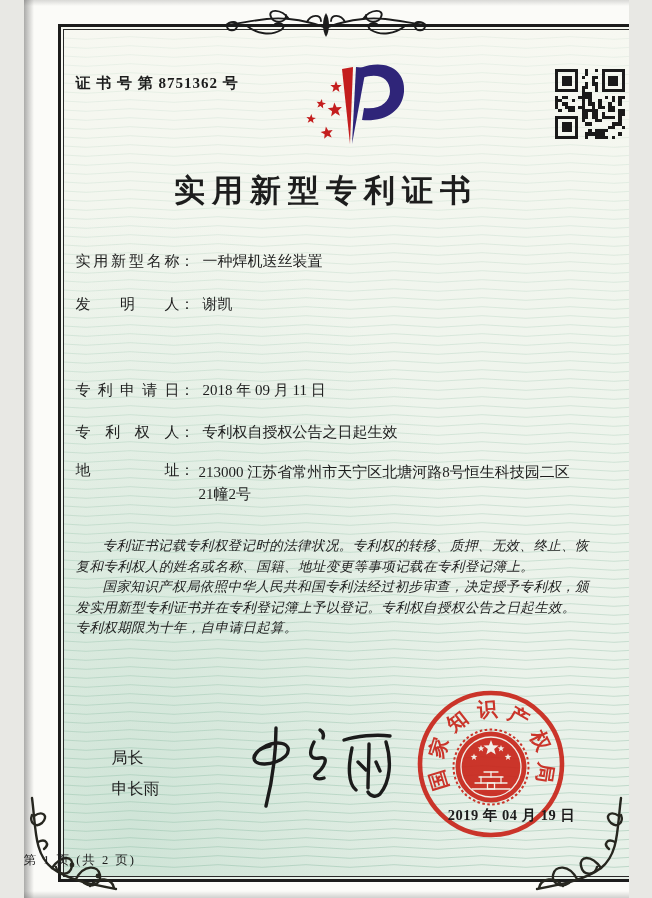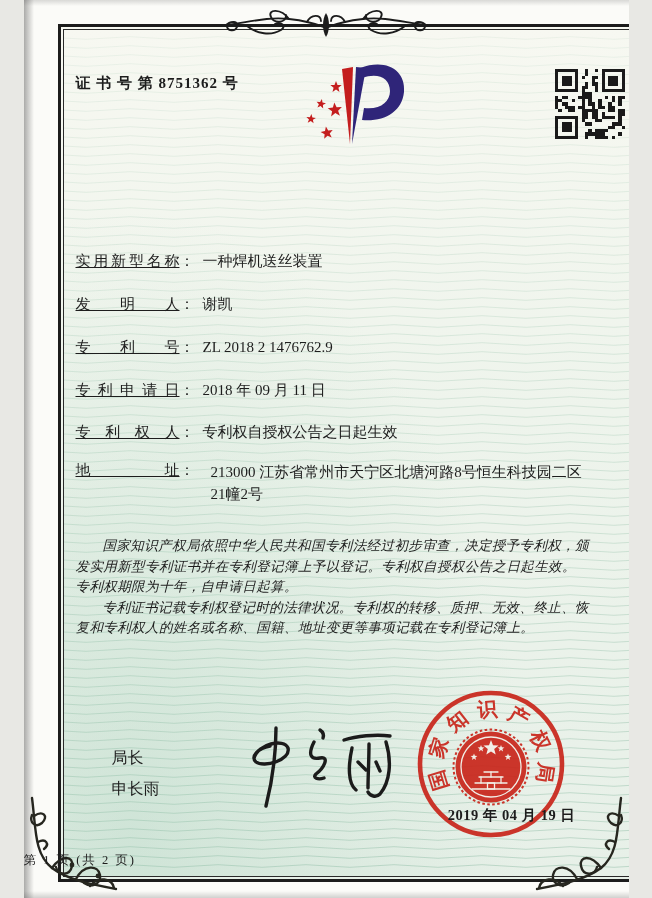--- a/index.html
+++ b/index.html
@@ -20,24 +20,24 @@
         background:radial-gradient(ellipse at 12% 95%,rgba(150,200,175,.30),rgba(150,200,175,0) 55%);}
 
   .abs{position:absolute;z-index:10;}
   .cert-no{left:52px;top:74px;font-size:15px;letter-spacing:1px;font-weight:600;}
   .logo{left:266px;top:54px;}
   .qr{left:531px;top:69px;}
   .title{left:0;right:0;top:170px;text-align:center;font-size:31px;font-weight:bold;letter-spacing:7px;}
 
   .rows{left:52px;top:0;width:540px;height:100%;}
   .row{position:absolute;left:0;font-size:15px;white-space:nowrap;font-weight:500;}
-  .row .lbl{display:inline-block;width:104px;text-align:justify;text-align-last:justify;vertical-align:top;text-decoration:underline;}
+  .row .lbl{display:inline-block;width:104px;text-align:justify;text-align-last:justify;vertical-align:top;}
   .row .val{margin-left:8px;}
   .r0{top:252px}.r1{top:295px}.r2{top:338px}.r3{top:381px}.r4{top:423px}.r5{top:461px}.r6{top:503px}
-  .r5 .valblock{display:inline-block;margin-left:16px;width:410px;white-space:normal;vertical-align:top;line-height:22px;}
+  .r5 .valblock{display:inline-block;margin-left:4px;width:410px;white-space:normal;vertical-align:top;line-height:22px;}
   .pair2{position:absolute;left:288px;top:0;}
 
   .body-text{left:52px;top:536px;width:514px;font-size:13.5px;line-height:20.5px;
              font-style:italic;letter-spacing:.4px;z-index:10;}
   .body-text p{margin:0;text-indent:2em;}
 
   .officer{left:88px;top:742px;font-size:16px;line-height:31px;z-index:10;}
   .signature{left:212px;top:724px;z-index:10;}
   .sr-only{position:absolute;width:1px;height:1px;overflow:hidden;clip:rect(0 0 0 0);}
 
@@ -391,45 +391,43 @@
       <rect x="5" y="20" width="1" height="1" fill="#1a1a1a"></rect>
       <rect x="6" y="20" width="1" height="1" fill="#1a1a1a"></rect>
       <rect x="9" y="20" width="1" height="1" fill="#1a1a1a"></rect>
       <rect x="12" y="20" width="1" height="1" fill="#1a1a1a"></rect>
       <rect x="13" y="20" width="1" height="1" fill="#1a1a1a"></rect>
       <rect x="14" y="20" width="1" height="1" fill="#1a1a1a"></rect>
       <rect x="15" y="20" width="1" height="1" fill="#1a1a1a"></rect>
       <rect x="17" y="20" width="1" height="1" fill="#1a1a1a"></rect>
     </svg>
 
+  <div class="abs title">实用新型专利证书</div>
 
   <div class="abs rows">
     <div class="row r0">
       <span class="lbl">实用新型名称</span><span>：</span><span class="val">一种焊机送丝装置</span>
     </div>
     <div class="row r1">
       <span class="lbl">发明人</span><span>：</span><span class="val">谢凯</span>
-    </div>
-    <div class="row r2">
-      <span class="lbl">专利号</span><span>：</span><span class="val">ZL 2018 2 1476762.9</span>
     </div>
     <div class="row r3">
       <span class="lbl">专利申请日</span><span>：</span><span class="val">2018 年 09 月 11 日</span>
     </div>
     <div class="row r4">
       <span class="lbl">专利权人</span><span>：</span><span class="val">专利权自授权公告之日起生效</span>
     </div>
     <div class="row r5">
       <span class="lbl">地址</span><span>：</span><span class="valblock"><span>213000 江苏省常州市天宁区北塘河路8号恒生科技园二区</span><br><span>21幢2号</span></span>
     </div>
   </div>
 
   <div class="abs body-text">
+    <p>专利证书记载专利权登记时的法律状况。专利权的转移、质押、无效、终止、恢复和专利权人的姓名或名称、国籍、地址变更等事项记载在专利登记簿上。</p>
     <p>国家知识产权局依照中华人民共和国专利法经过初步审查，决定授予专利权，颁发实用新型专利证书并在专利登记簿上予以登记。专利权自授权公告之日起生效。专利权期限为十年，自申请日起算。</p>
-    <p>专利证书记载专利权登记时的法律状况。专利权的转移、质押、无效、终止、恢复和专利权人的姓名或名称、国籍、地址变更等事项记载在专利登记簿上。</p>
   </div>
 
   <div class="abs officer">
     <div>局长</div>
     <div>申长雨</div>
   </div>
 
   <svg class="abs signature" width="170" height="85" viewBox="0 0 170 85">
     <g fill="none" stroke="#1b1b1b" stroke-width="3.4" stroke-linecap="round">
       <path d="M18,34 C22,20 48,14 52,24 C55,36 28,44 20,38 C14,33 22,24 34,22"></path>

